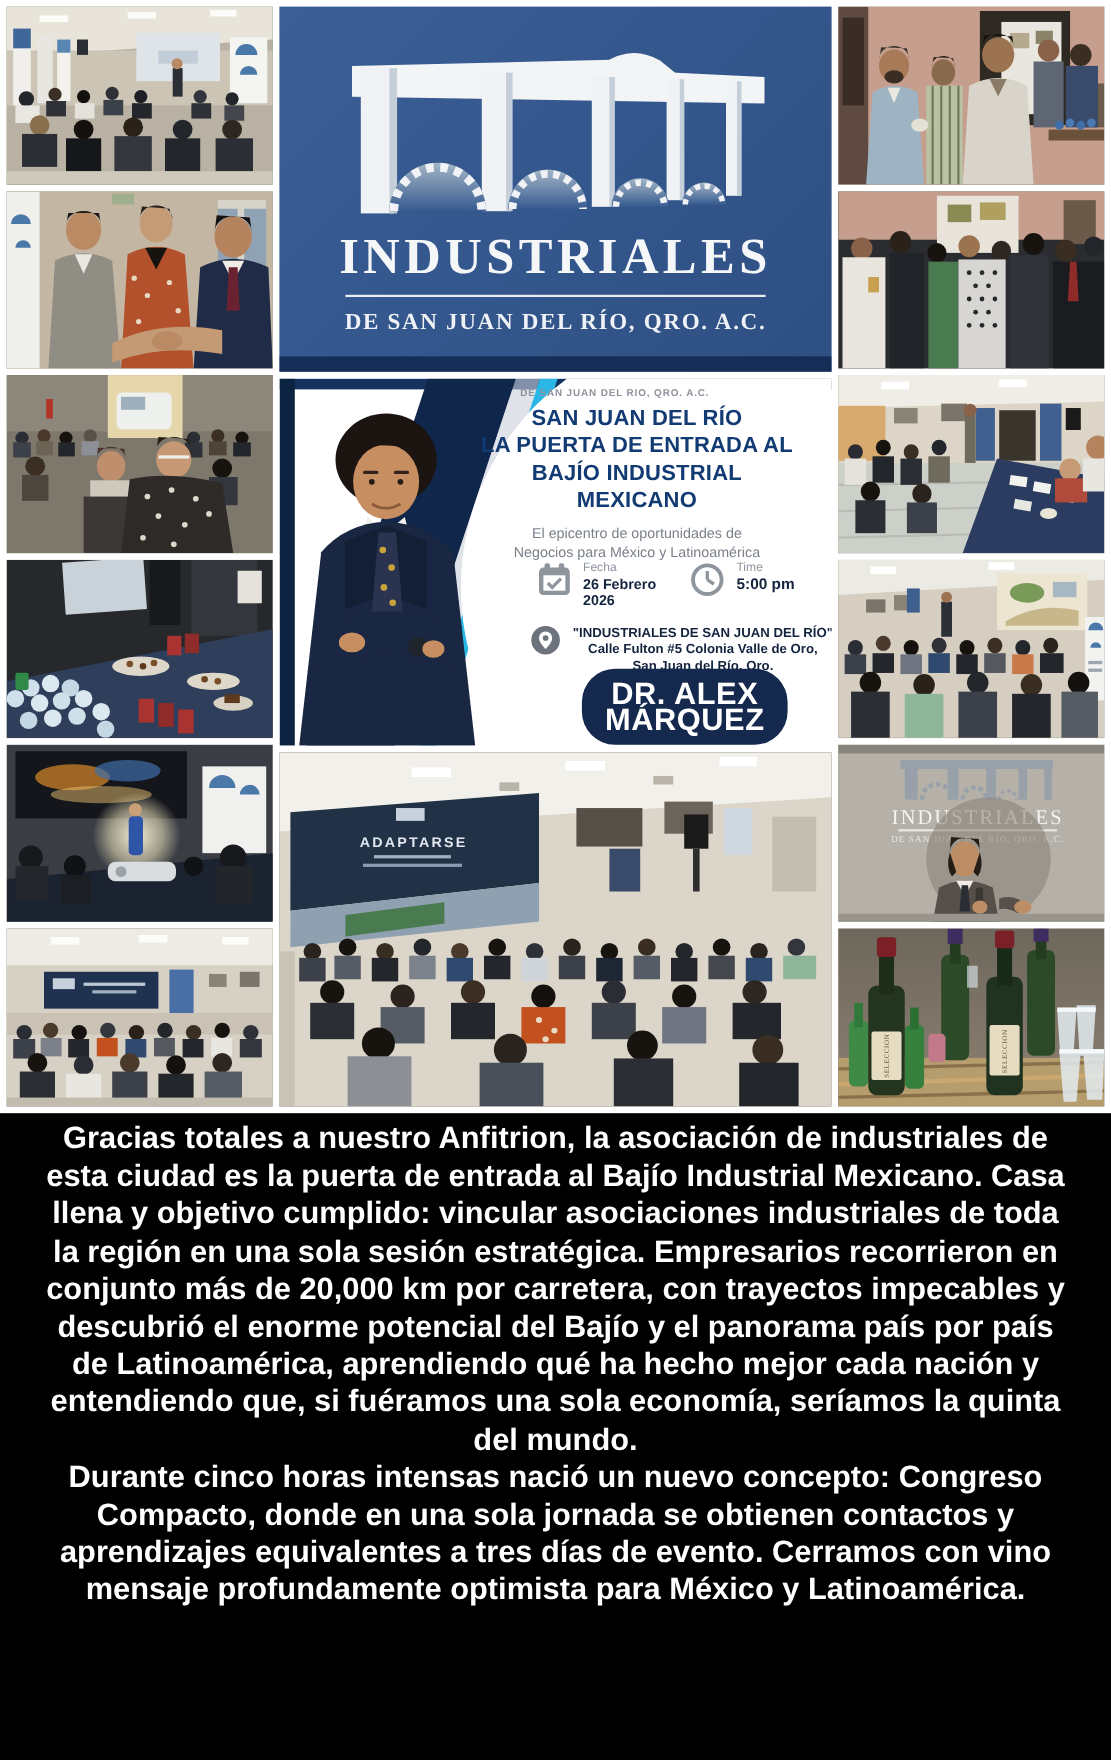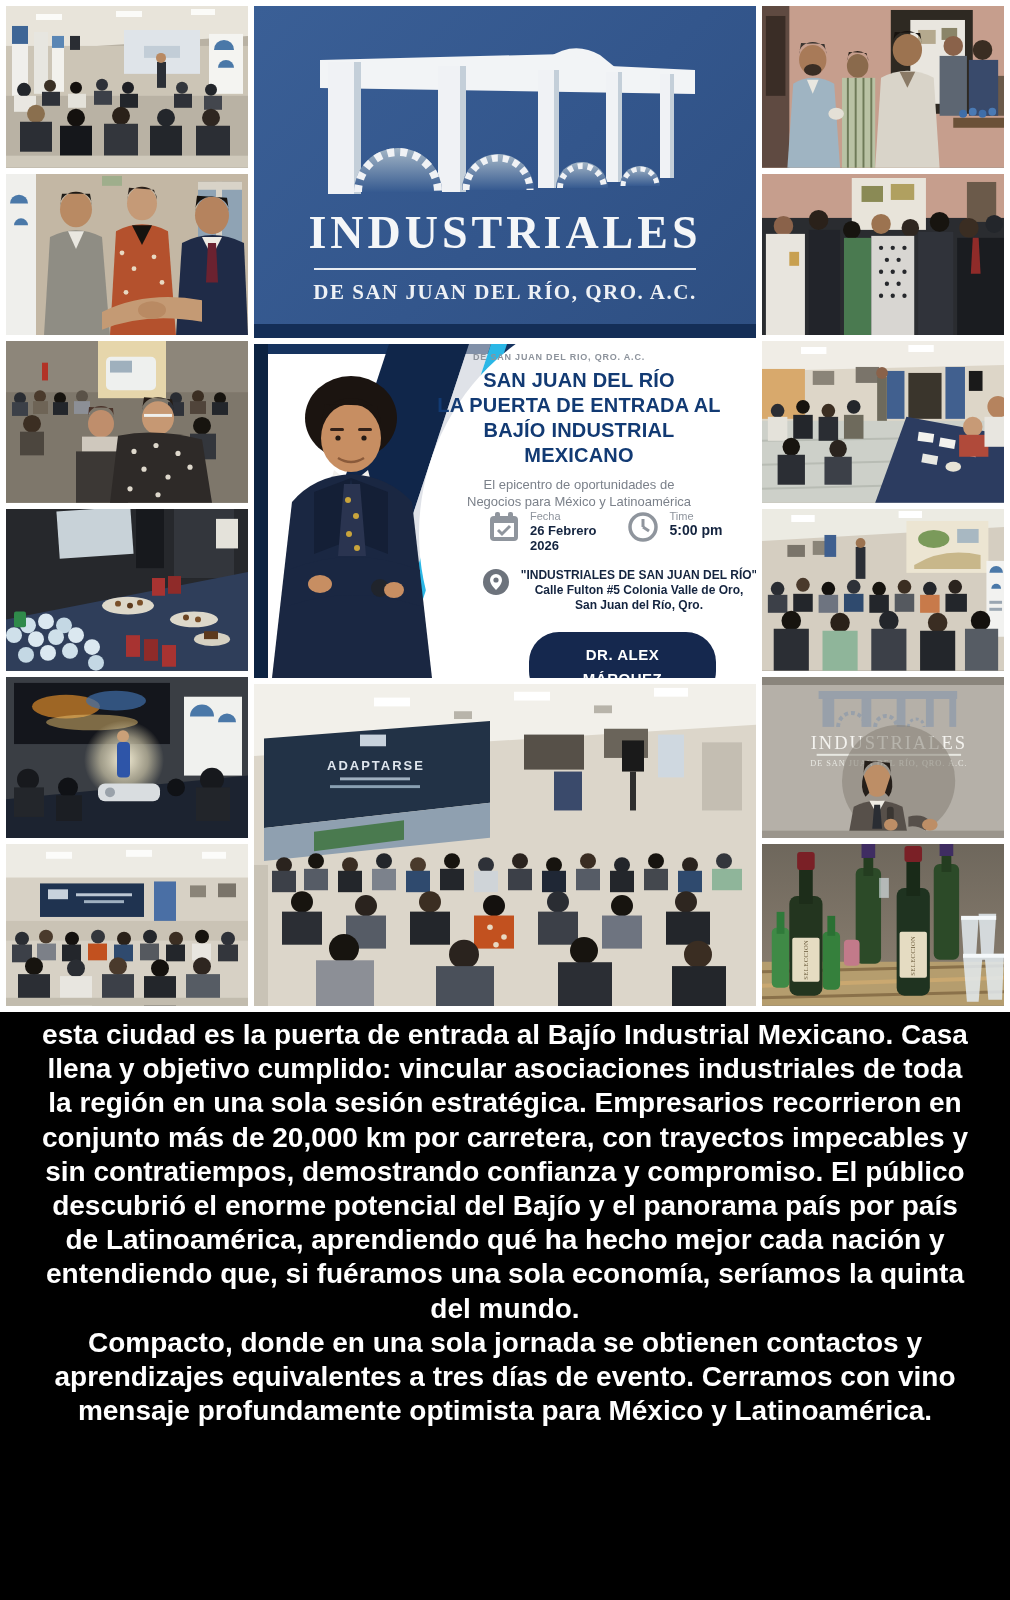--- a/index.html
+++ b/index.html
@@ -32,23 +32,23 @@
   .fl-title{position:absolute;left:175px;top:24px;width:300px;text-align:center;color:#123a73;
             font-size:20px;line-height:25px;font-weight:800;letter-spacing:.2px;}
   .fl-sub{position:absolute;left:175px;top:132px;width:300px;text-align:center;color:#7b818a;
           font-size:13px;line-height:17px;font-weight:400;}
   .fl-info{position:absolute;left:233px;top:166px;display:flex;gap:30px;align-items:flex-start;}
   .fl-group{display:flex;gap:9px;align-items:flex-start;}
   .fl-label{font-size:11px;color:#8d939c;line-height:13px;}
   .fl-strong{font-size:13px;color:#14243f;font-weight:800;line-height:15px;}
   .fl-venue{position:absolute;left:228px;top:224px;display:flex;gap:10px;align-items:flex-start;}
   .fl-venue-text{width:238px;text-align:center;color:#14243f;font-weight:800;font-size:12px;line-height:15px;}
-  .fl-pill{position:absolute;left:275px;top:288px;width:187px;height:69px;background:#15284e;
+  .fl-pill{position:absolute;left:275px;top:264px;width:187px;height:69px;background:#15284e;
            border-radius:30px;display:flex;flex-direction:column;align-items:center;justify-content:center;
-           color:#fff;font-weight:800;font-size:15px;line-height:24px;letter-spacing:.5px;}
+           color:#fff;font-weight:800;font-size:28px;line-height:24px;letter-spacing:.5px;}
   .icon-sm{width:34px;height:34px;flex:0 0 auto;}
   
   .caption{position:absolute;left:0;top:1012px;width:1010px;height:588px;background:#000;
            box-sizing:border-box;padding-top:6px;text-align:center;}
   .cap-line{color:#fff;font-weight:700;font-size:28px;line-height:34.2px;white-space:nowrap;}
 </style>
 </head>
 <body>
 
 <div class="page">
@@ -782,27 +782,28 @@
               <polygon points="228,110 248,110 246,156 232,156"></polygon>
           </g>
           <rect x="204" y="72" width="36" height="4" fill="#f4f8fa"></rect>
             <rect x="206" y="110" width="42" height="4" fill="#f4f8fa"></rect>
         </svg>
       </div>
     </div>
   </div>
 
   <div class="caption">
+    <div class="cap-line">Gracias totales a nuestro Anfitrion, la asociación de industriales de</div>
     <div class="cap-line">esta ciudad es la puerta de entrada al Bajío Industrial Mexicano. Casa</div>
     <div class="cap-line">llena y objetivo cumplido: vincular asociaciones industriales de toda</div>
     <div class="cap-line">la región en una sola sesión estratégica. Empresarios recorrieron en</div>
     <div class="cap-line">conjunto más de 20,000 km por carretera, con trayectos impecables y</div>
-    <div class="cap-line">sin contratiempos, demostrando confianza y compromiso. El público</div>
     <div class="cap-line">descubrió el enorme potencial del Bajío y el panorama país por país</div>
     <div class="cap-line">de Latinoamérica, aprendiendo qué ha hecho mejor cada nación y</div>
     <div class="cap-line">entendiendo que, si fuéramos una sola economía, seríamos la quinta</div>
     <div class="cap-line">del mundo.</div>
+    <div class="cap-line">Durante cinco horas intensas nació un nuevo concepto: Congreso</div>
     <div class="cap-line">Compacto, donde en una sola jornada se obtienen contactos y</div>
     <div class="cap-line">aprendizajes equivalentes a tres días de evento. Cerramos con vino</div>
     <div class="cap-line">mensaje profundamente optimista para México y Latinoamérica.</div>
   </div>
 
 </div>
 
 </body></html>

